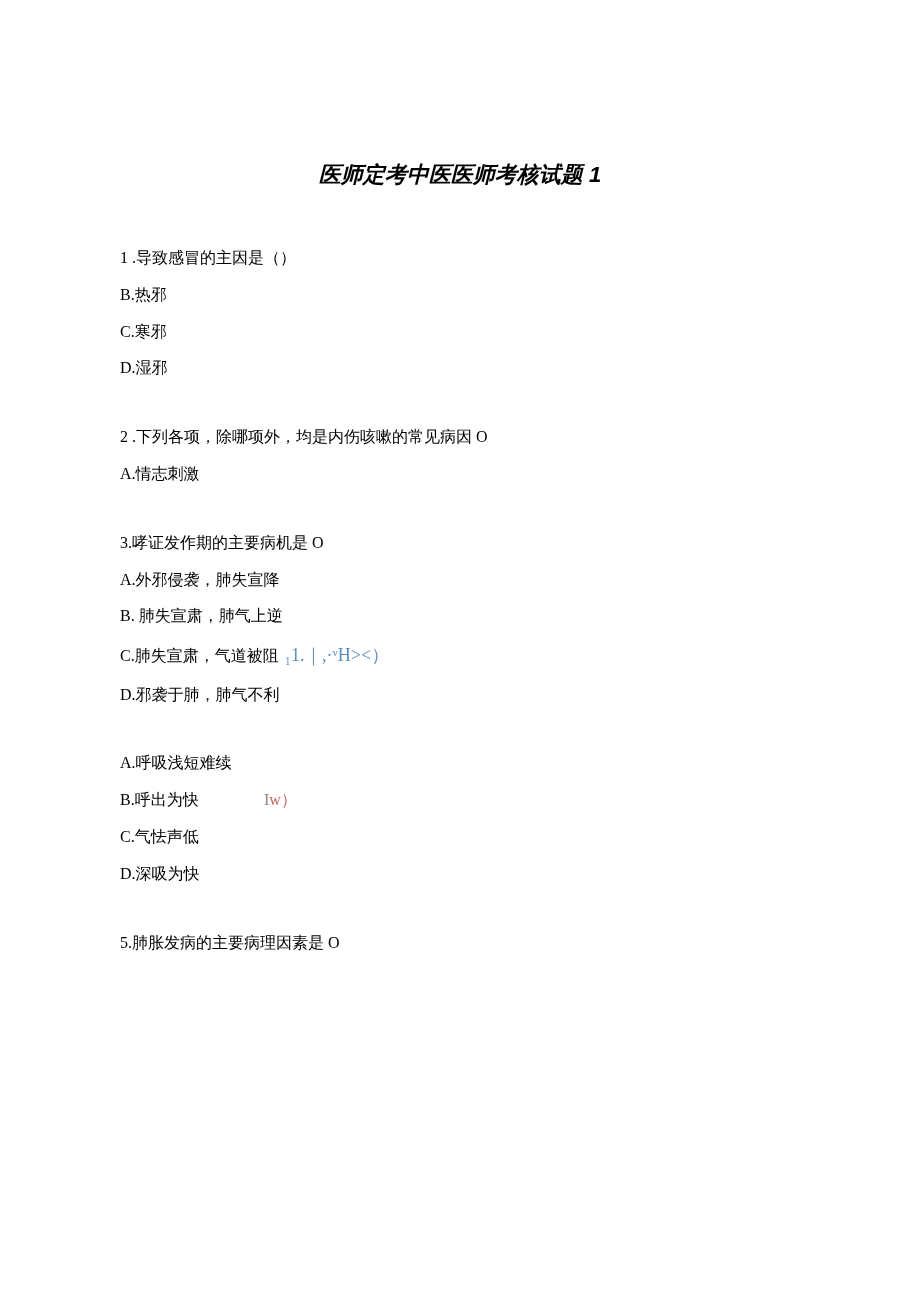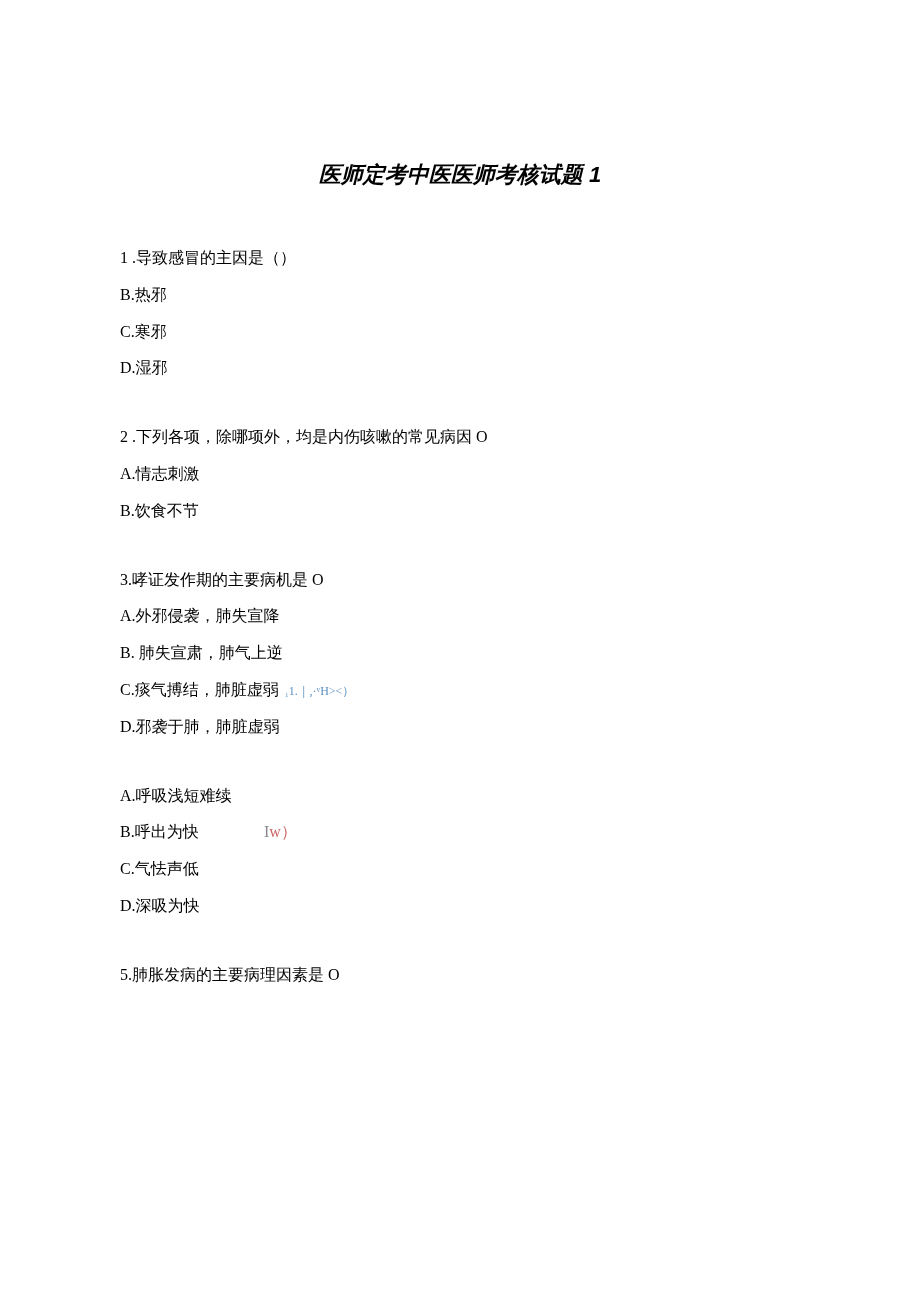--- a/index.html
+++ b/index.html
@@ -34,21 +34,21 @@
       font-size: 16px;
       line-height: 2.3;
     }
     .inline-anno {
       color: #d67b7b;
       font-size: 13px;
       margin-left: 4px;
     }
     .inline-anno-blue {
       color: #5b8fbf;
-      font-size: 12px;
+      font-size: 18px;
       margin-left: 2px;
     }
     .inline-anno-mixed {
       font-size: 16px;
     }
     .inline-anno-mixed .red {
       color: #c66;
     }
     .inline-anno-mixed .gray {
       color: #888;
@@ -66,31 +66,30 @@
 <div class="question-block">
   <div class="line">1 .导致感冒的主因是（）</div>
   <div class="line">B.热邪</div>
   <div class="line">C.寒邪</div>
   <div class="line">D.湿邪</div>
 </div>
 
 <div class="question-block">
   <div class="line">2 .下列各项，除哪项外，均是内伤咳嗽的常见病因 O</div>
   <div class="line">A.情志刺激</div>
-  <div class="line">B.饮食不节</div>
 </div>
 
 <div class="question-block">
   <div class="line">3.哮证发作期的主要病机是 O</div>
   <div class="line">A.外邪侵袭，肺失宣降</div>
   <div class="line">B. 肺失宣肃，肺气上逆</div>
   <div class="line">
-    <span>C.痰气搏结，肺脏虚弱 </span><span class="inline-anno-blue">₁1.｜,·ᵛH&gt;&lt;）</span>
+    <span>C.肺失宣肃，气道被阻 </span><span class="inline-anno-blue">₁1.｜,·ᵛH&gt;&lt;）</span>
   </div>
-  <div class="line">D.邪袭于肺，肺脏虚弱</div>
+  <div class="line">D.邪袭于肺，肺气不利</div>
 </div>
 
 <div class="question-block">
   <div class="line">A.呼吸浅短难续</div>
   <div class="line">
     <span class="opt-b-row">B.呼出为快</span>
     <span class="inline-anno-mixed"><span class="gray">I</span><span class="red">w）</span></span>
   </div>
   <div class="line">C.气怯声低</div>
   <div class="line">D.深吸为快</div>

